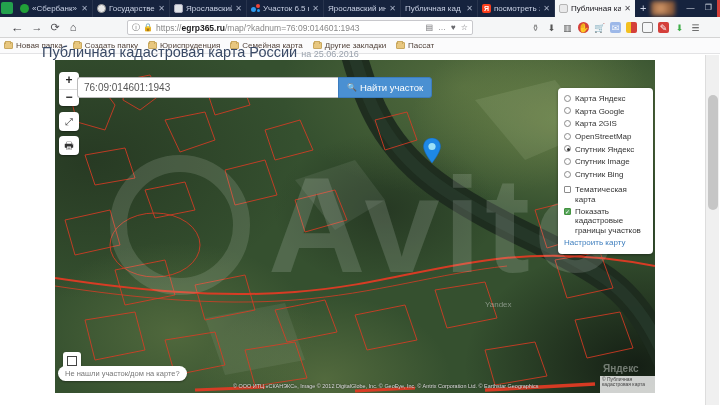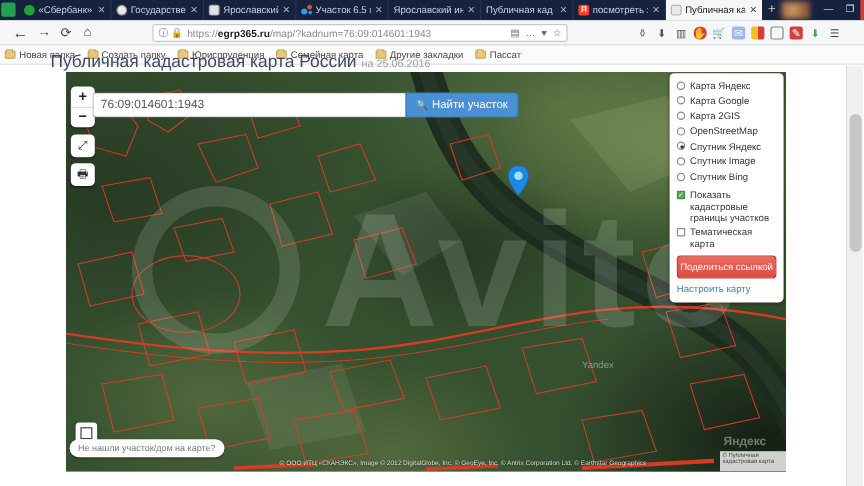--- a/index.html
+++ b/index.html
@@ -76,21 +76,21 @@
   .zoombox .zi { font-size:12px; line-height:17px; border-bottom:1px solid #ddd; }
   .zoombox .zo { font-size:12px; line-height:15px; }
   .sqbtn { position:absolute; left:4px; width:20px; height:19px; background:#fff; border-radius:4px; box-shadow:0 1px 2px rgba(0,0,0,.4); text-align:center; color:#333; font-size:10px; line-height:19px; }
   .sqbtn.ruler { top:52px; }
   .sqbtn.printer { top:76px; }
 
   .searchwrap { position:absolute; left:22px; top:17px; height:21px; display:flex; }
   .searchinput { width:261px; height:21px; border:1px solid #bbb; border-right:none; border-radius:3px 0 0 3px; background:#fff; font-size:10px; color:#555; padding:0 6px; font-family:"Liberation Sans",sans-serif; }
   .searchbtn { height:21px; background:#4a90d2; border:1px solid #3c7cbf; border-radius:0 3px 3px 0; color:#fff; font-size:9.5px; padding:0 8px; display:flex; align-items:center; gap:3px; }
 
-  .panel { position:absolute; left:503px; top:1px; width:95px; background:#fff; border-radius:4px; box-shadow:0 1px 3px rgba(0,0,0,.4); padding:6px 6px 7px 6px; }
+  .panel { position:absolute; left:503px; top:28px; width:95px; background:#fff; border-radius:4px; box-shadow:0 1px 3px rgba(0,0,0,.4); padding:6px 6px 7px 6px; }
   .row { display:flex; align-items:flex-start; gap:4px; margin-bottom:3.5px; font-size:8px; color:#333; line-height:1.15; }
   .radio { width:7px; height:7px; border:1px solid #8b8b8b; border-radius:50%; background:#fdfdfd; flex:0 0 auto; margin-top:0.5px; position:relative; }
   .radio.on:after { content:""; position:absolute; left:1.5px; top:1.5px; width:3px; height:3px; border-radius:50%; background:#333; }
   .cb { width:7px; height:7px; border:1px solid #8b8b8b; border-radius:1px; background:#fff; flex:0 0 auto; margin-top:0.5px; font-size:6px; line-height:7px; text-align:center; color:#fff; }
   .cb.on { background:#58a55c; border-color:#43923f; }
   .cbgroup { margin-top:6px; }
   .sharebtn { display:block; width:83px; margin:5px auto 4px auto; background:linear-gradient(#ec6a5e,#dd4b42); border:1px solid #c43d35; border-radius:3px; color:#fff; font-size:8px; text-align:center; padding:4px 0; }
   .customize { display:block; text-align:left; font-size:8px; color:#3f7fbe; margin-top:3px; }
 
   .fsbtn { position:absolute; left:8px; top:292px; width:18px; height:18px; background:#fff; border-radius:3px; box-shadow:0 1px 2px rgba(0,0,0,.4); }
@@ -324,29 +324,28 @@
           <span class="radio"></span>
           <span>Спутник Image</span>
         </div>
         <div class="row">
           <span class="radio"></span>
           <span>Спутник Bing</span>
         </div>
       </div>
     <div id="checkbox-options" class="cbgroup">
         <div class="row">
+          <span class="cb"></span>
+          <span>Тематическая карта</span>
+        </div>
+        <div class="row">
           <span class="cb on">✓</span>
           <span>Показать кадастровые границы участков</span>
         </div>
-        <div class="row">
-          <span class="cb"></span>
-          <span>Тематическая карта</span>
-        </div>
-      </div>
-    <div class="sharebtn">Поделиться ссылкой</div>
+      </div>
     <a class="customize">Настроить карту</a>
   </div>
 
   <div class="fsbtn"></div>
   <div class="notfound">Не нашли участок/дом на карте?</div>
 
   <div class="attrib">© ООО ИТЦ «СКАНЭКС», Image © 2012 DigitalGlobe, Inc. © GeoEye, Inc. © Antrix Corporation Ltd. © Earthstar Geographics</div>
   <div class="ya-logo">Яндекс</div>
   <div class="map-copy">
       <div class="inner">© Публичная кадастровая карта</div>

